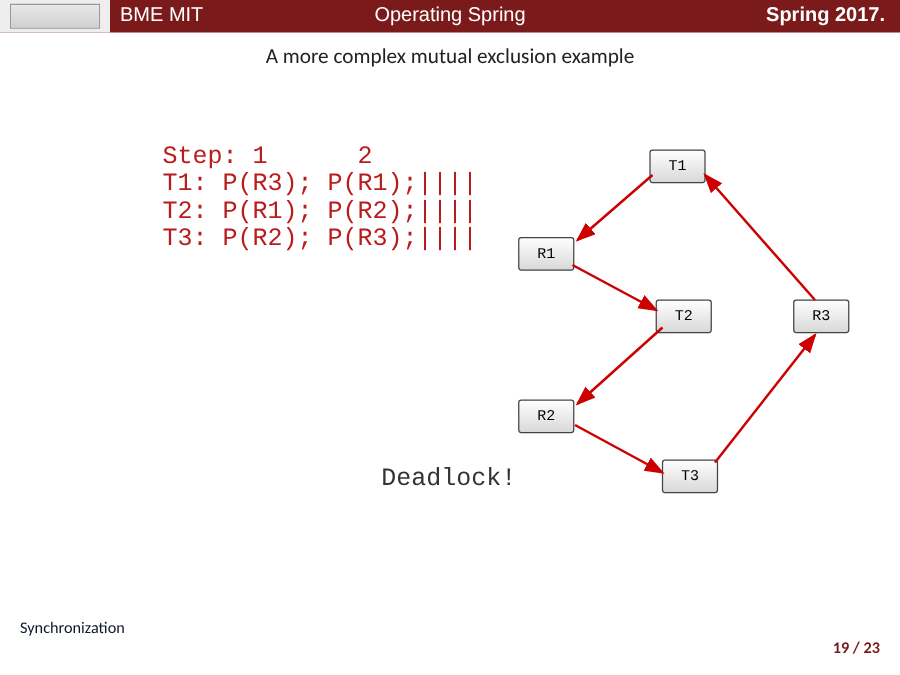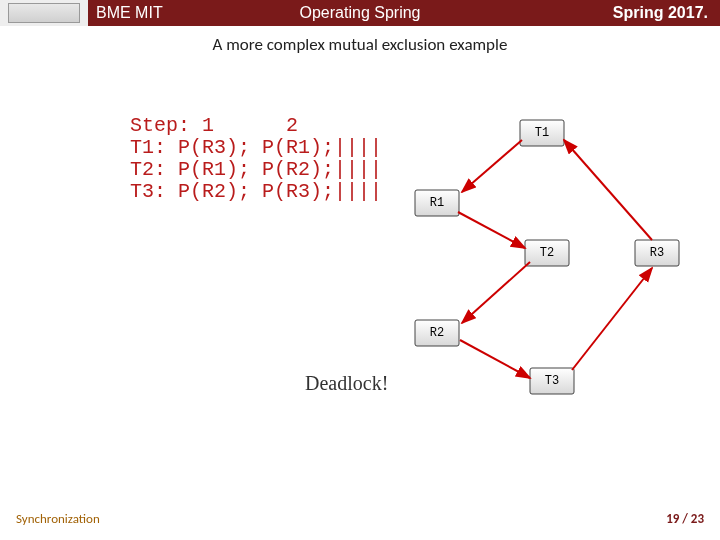--- a/index.html
+++ b/index.html
@@ -80,28 +80,28 @@
     left: 380px;
     width: 320px;
     height: 320px;
   }
   .deadlock {
     position: absolute;
     top: 372px;
     left: 305px;
     font-size: 20px;
     color: #333;
-    font-family: Liberation Serif, serif;
+    font-family: Liberation Mono, monospace;
   }
   .footer-left {
     position: absolute;
-    bottom: 14px;
+    bottom: 30px;
     left: 16px;
     font-size: 13px;
-    color: #a16207;
+    color: #0f172a;
     font-family: Calibri, Arial, sans-serif;
   }
   .footer-right {
     position: absolute;
     bottom: 14px;
     right: 16px;
     font-size: 13px;
     color: #7a1a1a;
     font-weight: bold;
     font-family: Calibri, Arial, sans-serif;

